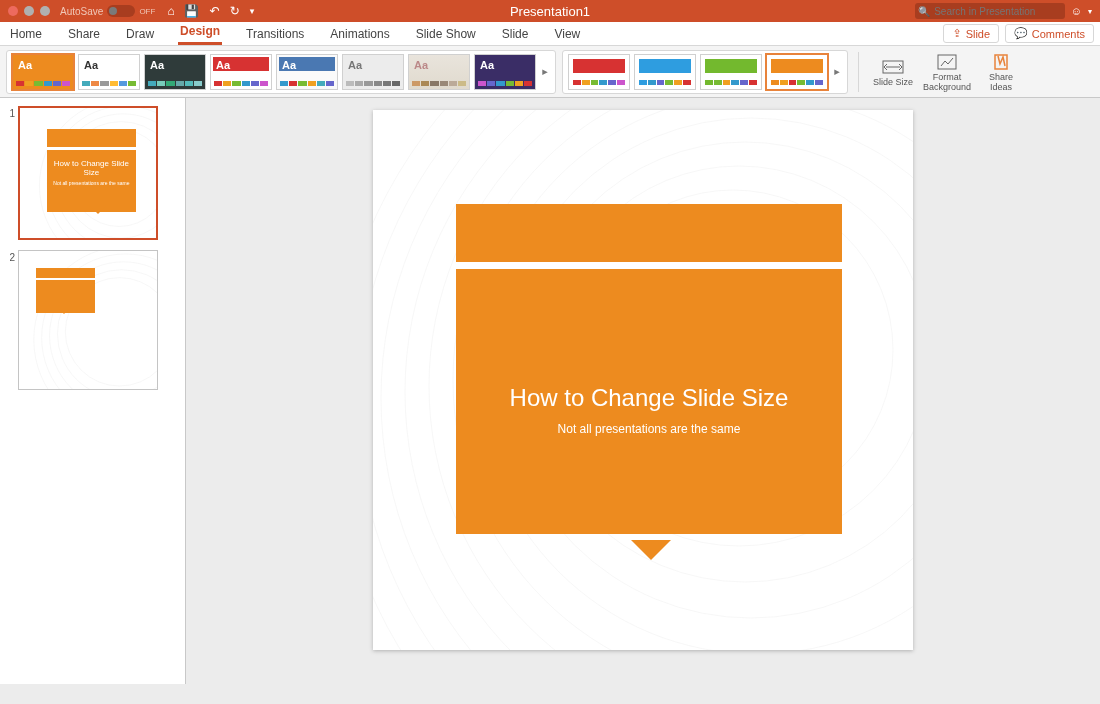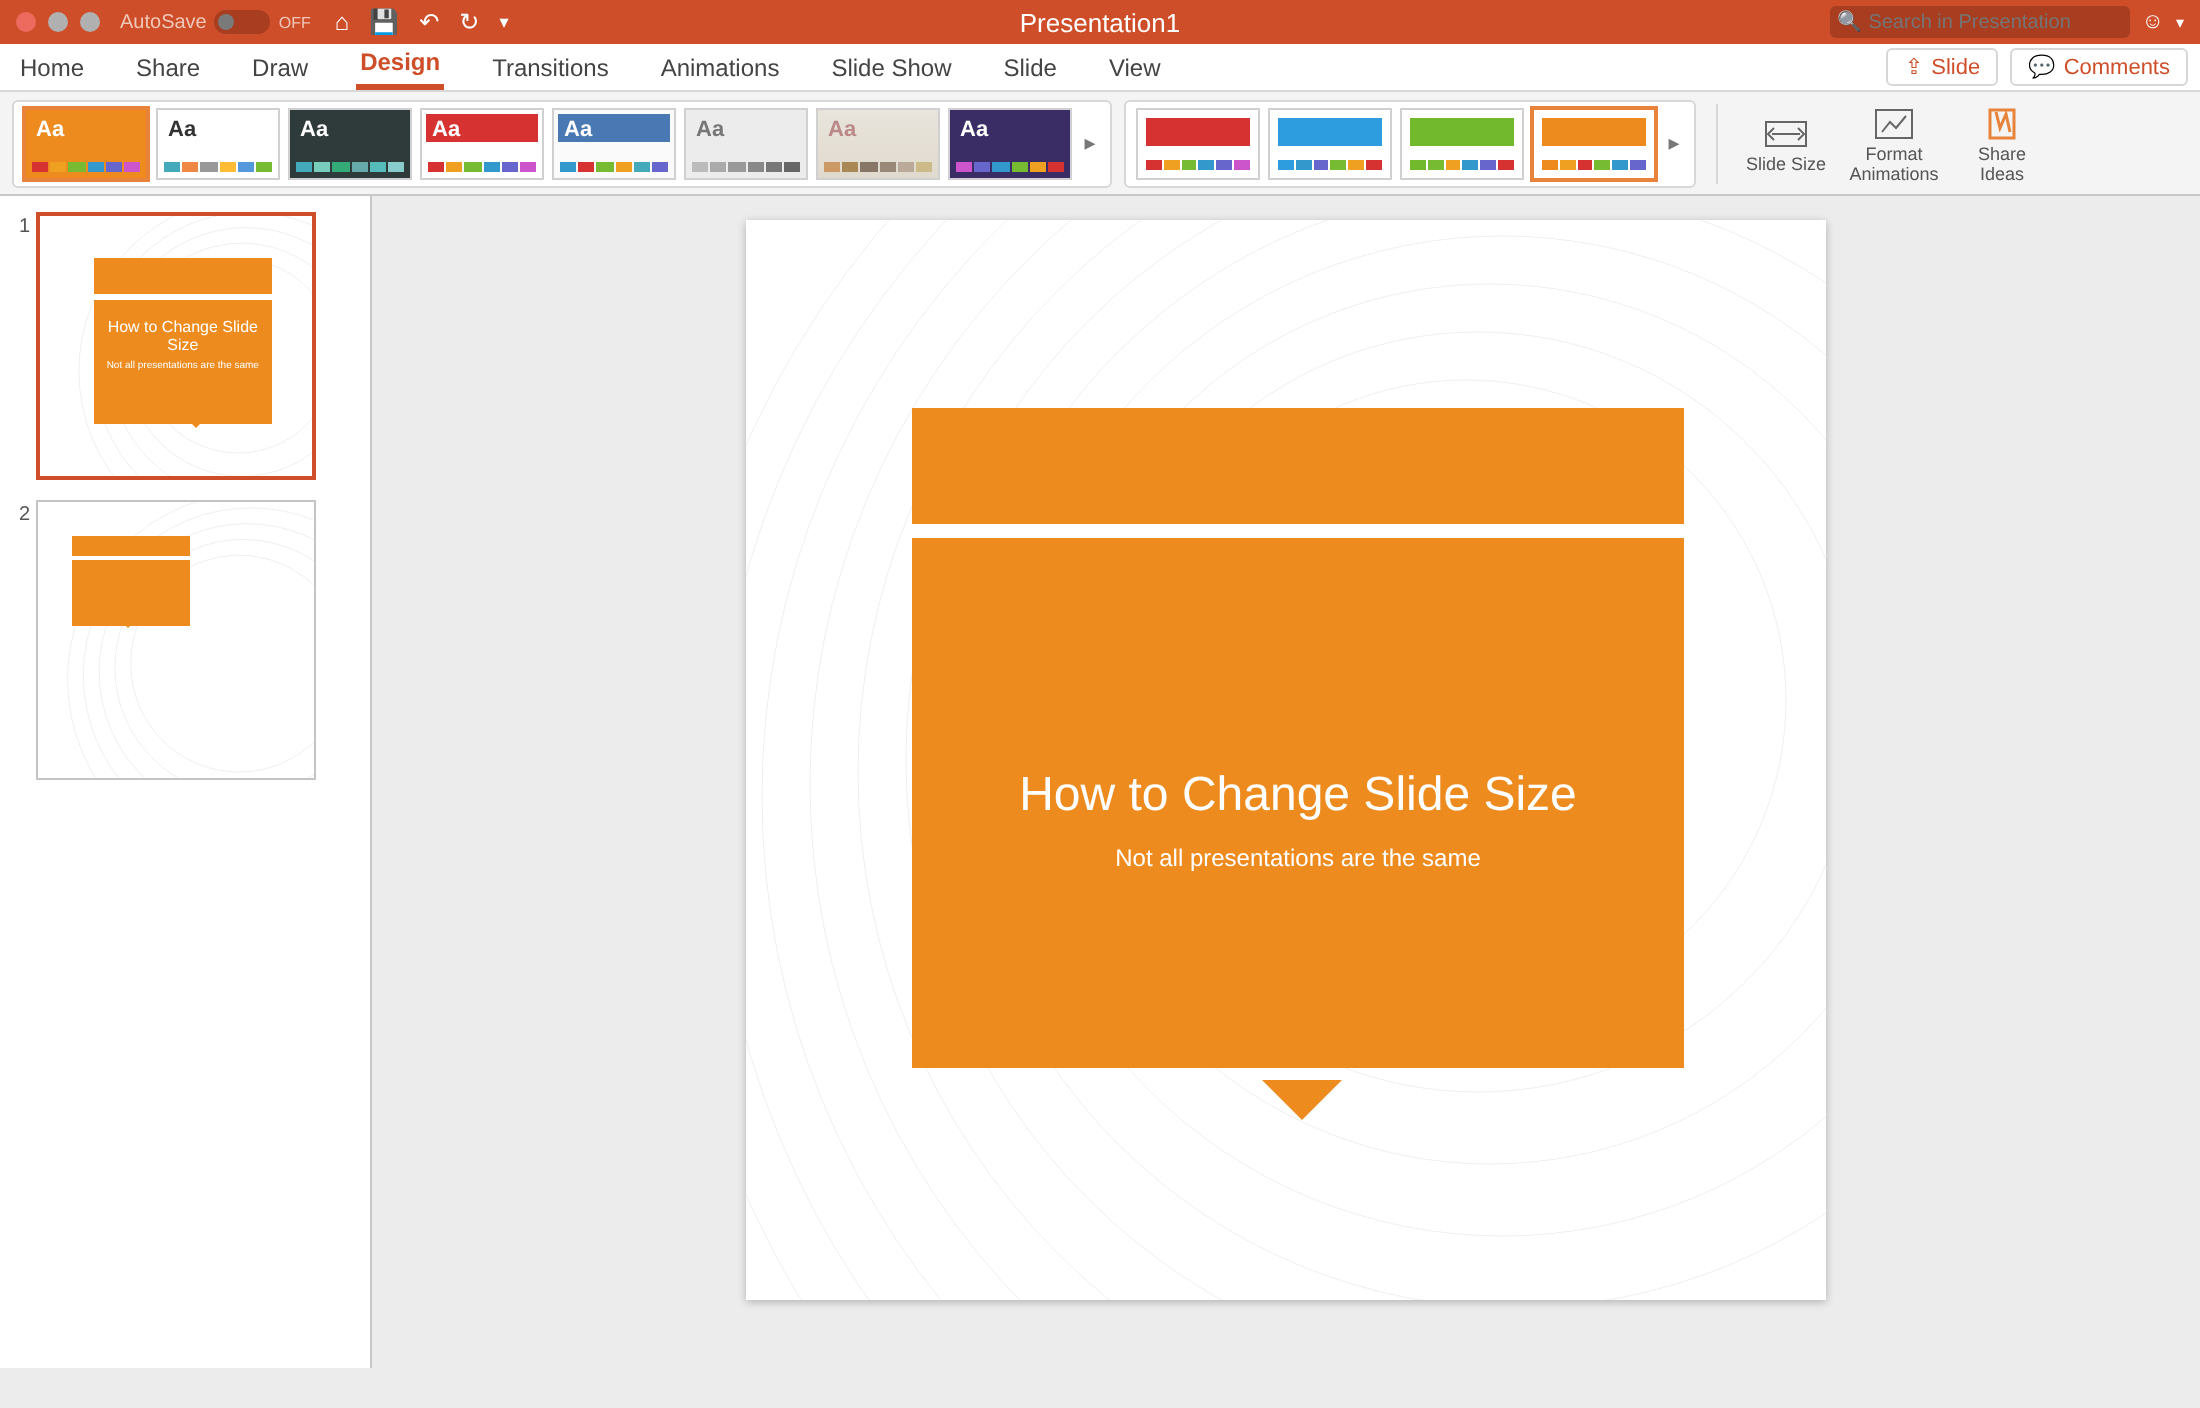--- a/index.html
+++ b/index.html
@@ -294,21 +294,21 @@
       </div>
     <span>Slide Size</span>
   </div>
   <div class="rtbtn">
     <div class="ic">
         <svg width="22" height="18">
           <rect x="2" y="2" width="18" height="14" fill="none" stroke="#666"></rect>
           <path d="M5 13 L9 8 L12 11 L17 5" fill="none" stroke="#666"></path>
         </svg>
       </div>
-    <span>Format Animations</span>
+    <span>Format Background</span>
   </div>
   <div class="rtbtn ideas">
     <div class="ic">
         <svg width="18" height="20" fill="none" stroke-width="1.5">
           <rect x="3" y="3" width="12" height="14" stroke="#e8833b"></rect>
           <path d="M6 4 L8 12 L11 5 L13 14" stroke="#e8833b"></path>
         </svg>
       </div>
     <span>Share Ideas</span>
   </div>

